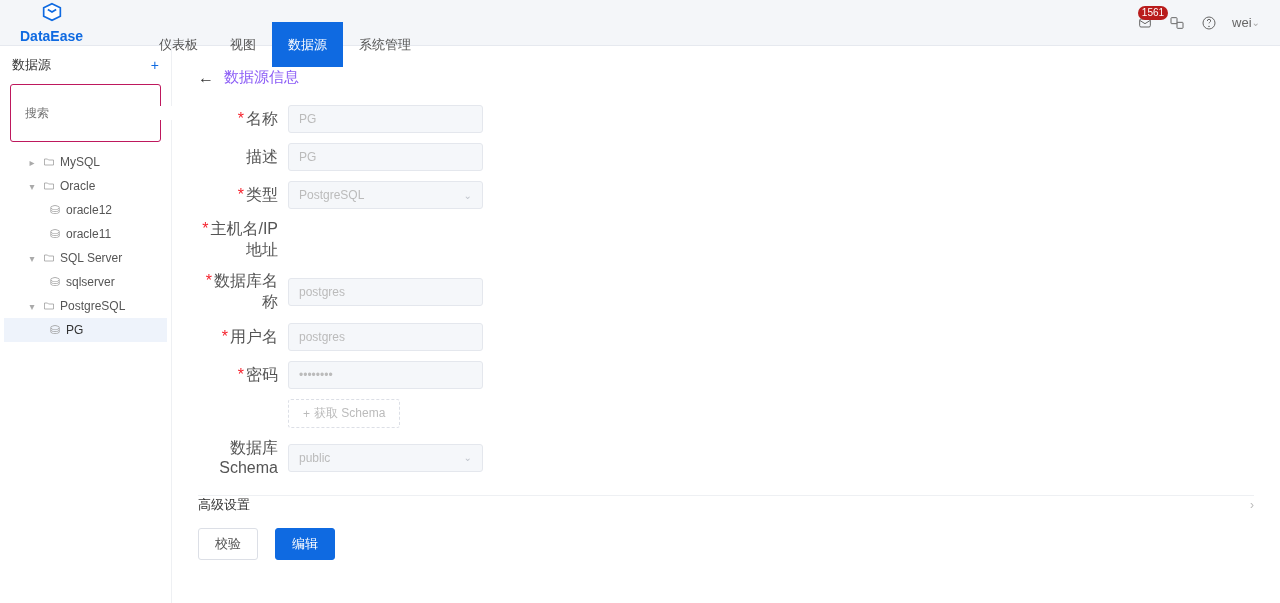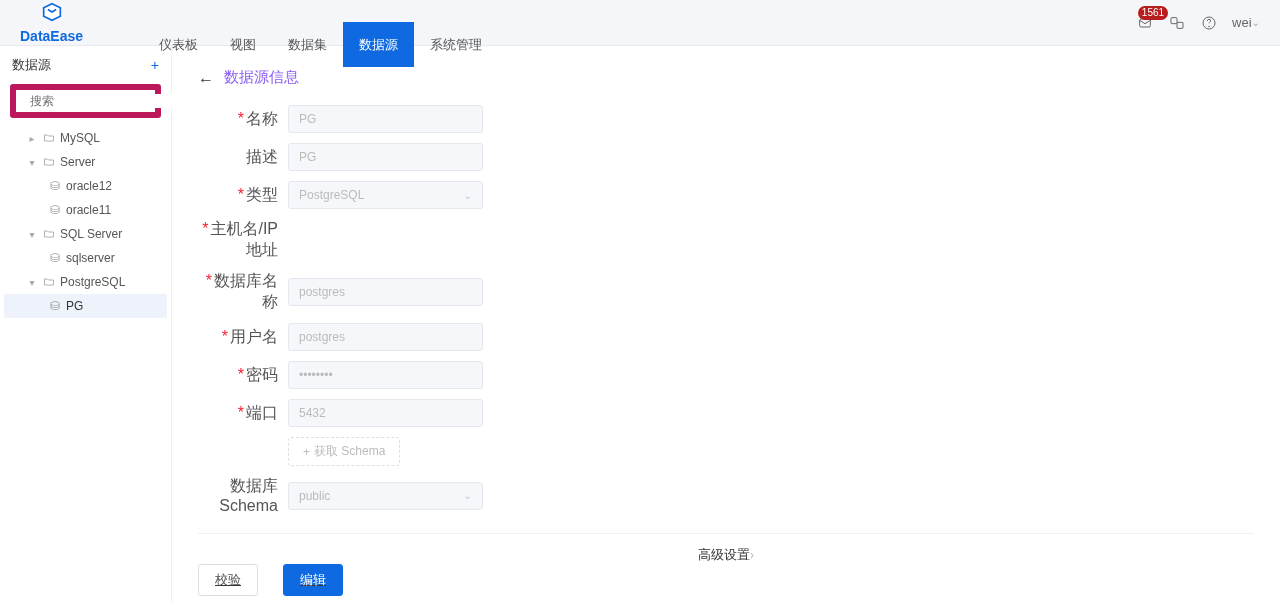--- a/index.html
+++ b/index.html
@@ -19,21 +19,21 @@
 .icon-btn { width: 18px; height: 18px; display: flex; align-items: center; justify-content: center; color: #666; cursor: pointer; }
 .user { display: flex; align-items: center; font-size: 13px; cursor: pointer; }
 
 
 .body { flex: 1; display: flex; overflow: hidden; }
 
 
 .sidebar { width: 172px; border-right: 1px solid #eef0f3; display: flex; flex-direction: column; }
 .side-title { display: flex; align-items: center; justify-content: space-between; padding: 10px 12px; font-size: 13px; color: #333; }
 .side-title .plus { color: #0f6ae1; cursor: pointer; font-size: 14px; }
-.search { margin: 0 10px 8px 10px; border: 6px solid #be185d; border-radius: 3px; display: flex; align-items: center; padding: 4px 8px; color: #bbb; gap: 6px; }
+.search { margin: 0 10px 8px 10px; border: 1px solid #be185d; border-radius: 3px; display: flex; align-items: center; padding: 21px 8px; color: #bbb; gap: 6px; }
 .search input { border: none; outline: none; flex: 1; font-size: 12px; color: #666; }
 .tree { padding: 0 4px; }
 .tree-row { display: flex; align-items: center; height: 24px; padding-left: 8px; cursor: pointer; color: #555; }
 .tree-row.selected { background: #eef3fb; color: #333; }
 .caret { width: 12px; color: #aaa; font-size: 10px; text-align: center; }
 .folder, .ds-icon { width: 14px; height: 14px; margin: 0 4px; display:flex; align-items:center; justify-content:center; color:#999; }
 .indent-1 { padding-left: 22px; }
 .indent-2 { padding-left: 40px; }
 
 
@@ -44,43 +44,42 @@
 .form { width: 460px; }
 .row { display: flex; align-items: center; margin-bottom: 10px; }
 .label { width: 80px; text-align: right; font-size: 16px; color: #555; margin-right: 10px; }
 .label .req { color: #f5222d; margin-right: 2px; }
 .control { flex: 1; }
 .input, .select { width: 195px; height: 28px; border: 1px solid #e4e7ed; border-radius: 3px; padding: 0 10px; background: #f5f7fa; color: #bbb; font-size: 12px; display:flex; align-items:center; justify-content:space-between; }
 .input input { border:none; outline:none; background:transparent; width:100%; color:#bbb; font-size:12px; }
 .select .arrow { color: #c0c4cc; font-size: 10px; }
 .btn-ghost { display:inline-flex; align-items:center; gap:4px; border: 1px dashed #dcdfe6; color: #bbb; padding: 5px 14px; border-radius: 3px; font-size: 12px; cursor:pointer; background:#fff; }
 
-.adv { margin-top: 18px; border-top: 1px solid #eef0f3; padding-top: 12px; display:flex; align-items:center; justify-content:center; font-size:13px; color:#333; cursor:pointer; }
+.adv { margin-top: 18px; border-top: 1px solid #eef0f3; display:flex; align-items:center; justify-content:space-between; font-size:13px; color:#333; cursor:pointer; }
 .adv .chev { color:#bbb; font-size:12px; }
 
-.actions { display: flex; gap: 25px; text-decoration: underline; }
+.actions { margin-top: 14px; display: flex; gap: 17px; }
 .btn { padding: 6px 16px; border-radius: 3px; font-size: 13px; cursor: pointer; border: 1px solid #dcdfe6; background: #fff; color: #555; }
 .btn.primary { background: #0f6ae1; border-color: #0f6ae1; color: #fff; }
 </style>
 </head>
 <body>
 
 <div class="app">
   <div class="header">
     <div class="logo">
       <svg viewBox="0 0 24 24" fill="none" stroke="#0f6ae1" stroke-width="2">
           <polygon points="12,2 22,7 22,17 12,22 2,17 2,7" fill="#fff"></polygon>
           <path d="M7 9 L12 12 L17 9"></path>
         </svg>
       <span>DataEase</span>
     </div>
     <div class="nav">
       <div class="nav-item">仪表板</div>
       <div class="nav-item">视图</div>
-      <div class="nav-item">数据集</div>
       <div class="nav-item active">数据源</div>
       <div class="nav-item">系统管理</div>
     </div>
     <div class="header-right">
       <div class="badge icon-btn">
         <svg width="16" height="16" viewBox="0 0 24 24" fill="none" stroke="currentColor" stroke-width="1.5">
             <rect x="4" y="6" width="16" height="12" rx="2"></rect>
             <path d="M4 8 L12 13 L20 8"></path>
           </svg>
         <span class="badge-count">1561</span>
@@ -128,21 +127,21 @@
             </span>
             <span>MySQL</span>
           </div>
         <div class="tree-row indent-1">
             <span class="caret">▾</span>
             <span class="folder">
               <svg width="12" height="12" viewBox="0 0 24 24" fill="none" stroke="currentColor" stroke-width="1.5">
                 <path d="M3 6h6l2 2h10v10H3z"></path>
               </svg>
             </span>
-            <span>Server</span>
+            <span>Oracle</span>
           </div>
         <div class="tree-row indent-2">
             <span class="ds-icon">⛁</span>
             <span>oracle12</span>
           </div>
         <div class="tree-row indent-2">
             <span class="ds-icon">⛁</span>
             <span>oracle11</span>
           </div>
         <div class="tree-row indent-1">
@@ -222,28 +221,20 @@
               <div class="input">
                 <input disabled="" value="postgres" style="">
               </div>
             </div>
           </div>
         <div class="row">
             <div class="label"><span class="req">*</span><span>密码</span></div>
             <div class="control">
               <div class="input">
                 <input disabled="" type="password" value="••••••••" style="">
-              </div>
-            </div>
-          </div>
-        <div class="row">
-            <div class="label"><span class="req">*</span><span>端口</span></div>
-            <div class="control">
-              <div class="input">
-                <input disabled="" value="5432" style="">
               </div>
             </div>
           </div>
         <div class="row">
             <div class="label"></div>
             <div class="control"><span class="btn-ghost">
                 <span>+</span>
                 <span>获取 Schema</span>
               </span></div>
           </div>

